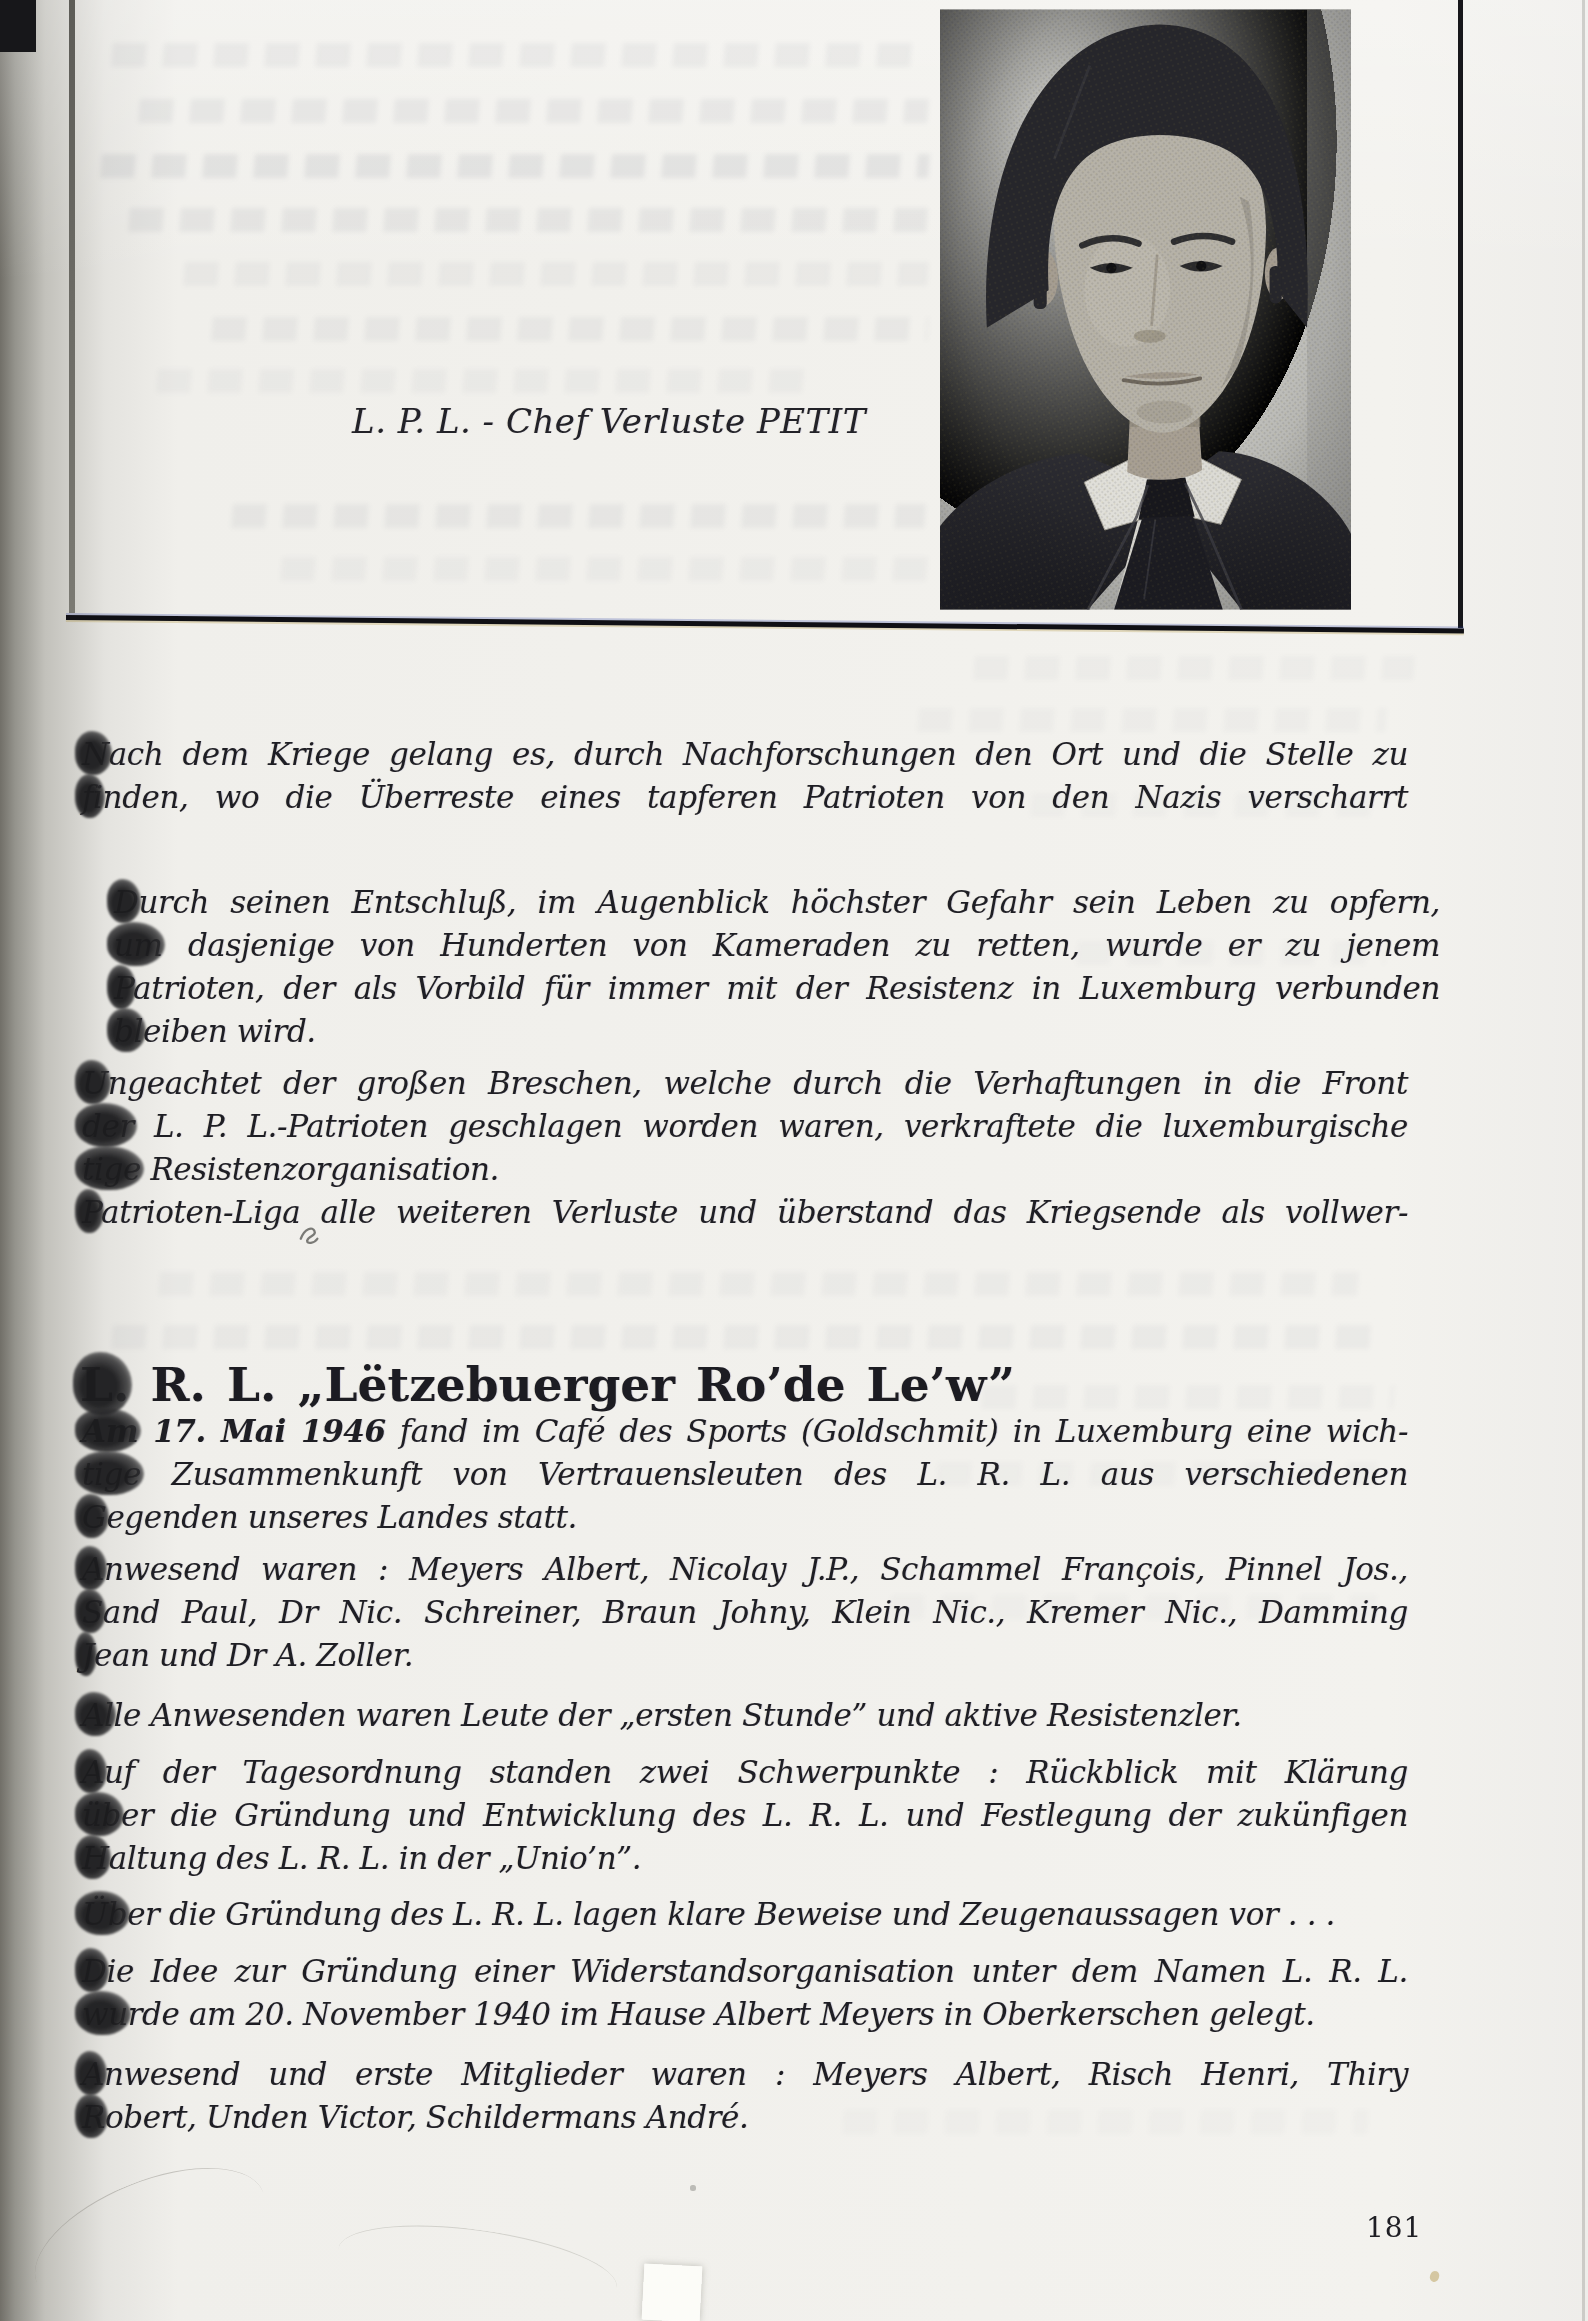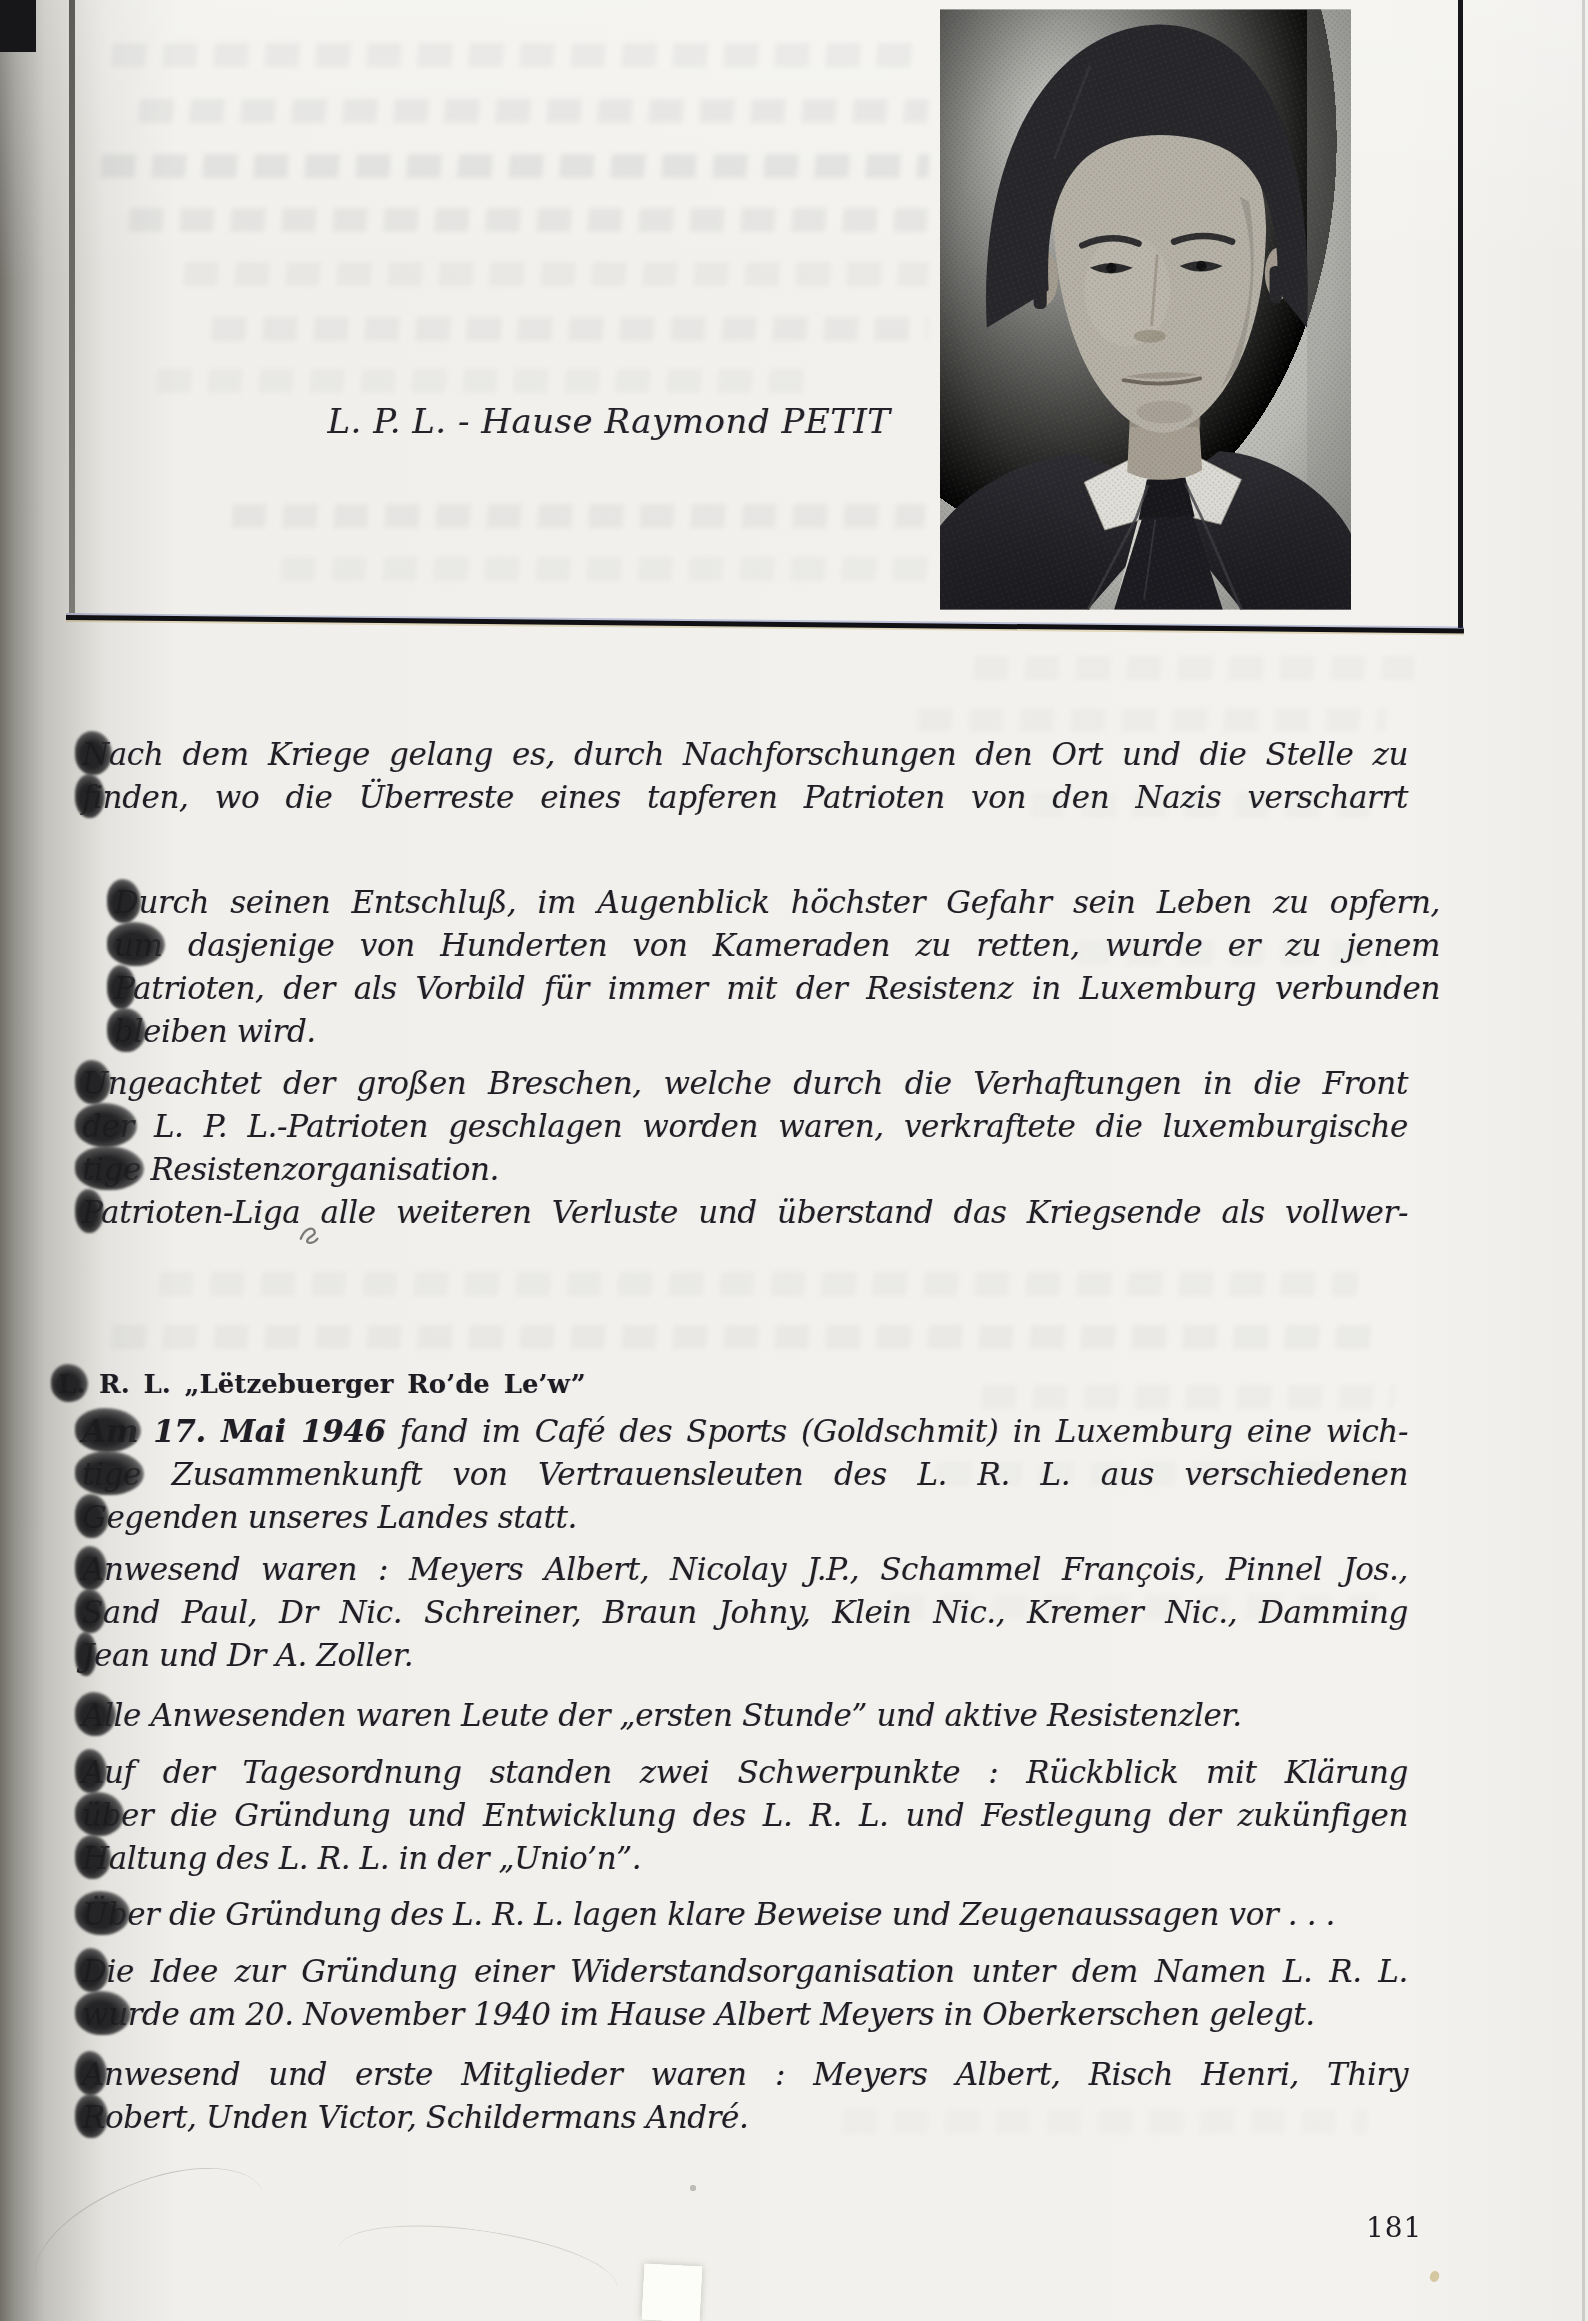--- a/index.html
+++ b/index.html
@@ -28,22 +28,22 @@
       background:rgba(252,252,249,.95);box-shadow:0 0 7.5px rgba(150,150,140,.55);
       transform:rotate(3deg);}
   .speck{position:absolute;border-radius:45%;}
   
   .photo{position:absolute;left:940px;top:9.4px;width:411px;height:601px;}
   
   .caption{position:absolute;left:309px;top:401px;width:600px;text-align:center;
       font-style:italic;font-size:34px;color:#222228;letter-spacing:0.5px;
       text-shadow:0.9px 0 rgba(30,30,150,.12),-0.9px 0 rgba(170,130,30,.10);}
   
-  .heading{position:absolute;left:58px;top:1363px;width:1326px;font-weight:700;
-      font-size:26px;line-height:43px;color:#1c1c22;word-spacing:4.7px;
+  .heading{position:absolute;left:80px;top:1363px;width:1326px;font-weight:700;
+      font-size:47px;line-height:43px;color:#1c1c22;word-spacing:4.7px;
       text-shadow:0.9px 0 rgba(30,30,150,.12),-0.9px 0 rgba(170,130,30,.10);}
   .para{position:absolute;left:82px;width:1326px;font-size:31px;line-height:43px;
       letter-spacing:-0.4px;color:#1e1e24;
       text-shadow:0.9px 0 rgba(30,30,150,.12),-0.9px 0 rgba(170,130,30,.10);font-style:italic;}
   .line{text-align:justify;text-align-last:justify;}
   .line.last{text-align-last:left;}
   .b{font-weight:700;}
   .smg{position:relative;color:#26262a;}
   .smg::before{content:"";position:absolute;left:-7.5px;right:-2.8px;top:-4.7px;bottom:-2.8px;
       background:radial-gradient(ellipse at 45% 55%, rgba(28,28,30,.96) 38%,
@@ -151,21 +151,21 @@
     <ellipse cx="224" cy="349" rx="17" ry="7" fill="#89826f" opacity=".55"></ellipse>
     <path d="M198,392 Q238,384 276,390 Q238,398 198,392 Z" fill="#9b9185" opacity=".8"></path>
     <path d="M196,396 Q238,404 278,394" stroke="#6e675d" stroke-width="4" fill="none" stroke-linecap="round"></path>
     <ellipse cx="240" cy="430" rx="30" ry="12" fill="#938c80" opacity=".4"></ellipse>
 
     <rect width="439" height="641" fill="url(#dots)" opacity=".15"></rect>
     <rect width="439" height="641" fill="url(#dots2)" opacity=".12"></rect>
     <rect width="439" height="641" fill="url(#vign)"></rect>
   </svg>
 
-  <div class="caption">L. P. L. - Hause Raymond PETIT</div>
+  <div class="caption">L. P. L. - Chef Verluste PETIT</div>
 
   <svg class="squiggle" viewBox="0 0 26 26" xmlns="http://www.w3.org/2000/svg">
     <path d="M3,16 C7,5 16,2 18,8 C20,13 11,13 10,18 C9,22 18,21 21,16" stroke="#7a7a76" stroke-width="2.5" fill="none" stroke-linecap="round"></path>
   </svg>
 
   <div class="heading" id="heading">
       <div class="line last"><span class="smg">L.</span><span> R. L. „Lëtzebuerger Ro’de Le’w”</span></div>
     </div>
 
   <div id="text-block">

